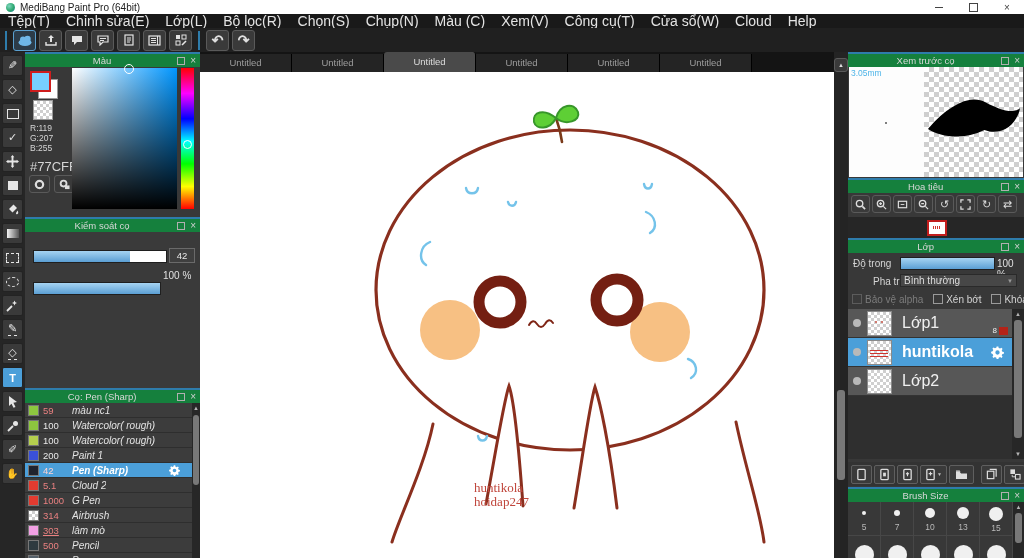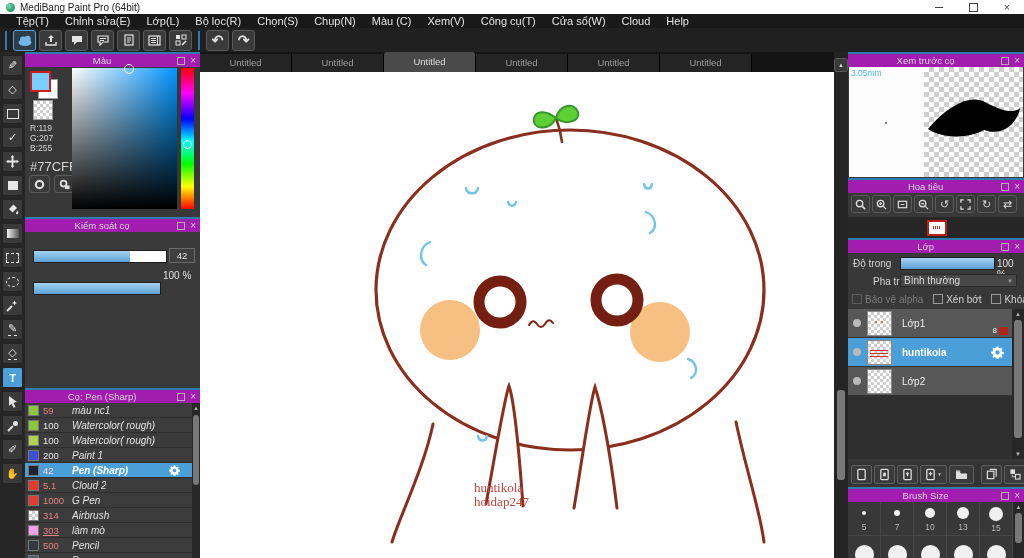--- a/index.html
+++ b/index.html
@@ -10,21 +10,21 @@
   #titlebar{left:0;top:0;width:1024px;height:14px;background:#fff;display:flex;align-items:center;}
   .applogo{width:9px;height:9px;border-radius:50%;margin:0 5px 0 6px;
            background:radial-gradient(circle at 35% 35%,#7ed6c0,#2ea86e 55%,#1b7fb0);}
   .apptitle{color:#222;font-size:10px;}
   .winbtns{margin-left:auto;display:flex;height:14px;}
   .winbtn{width:34px;height:14px;display:flex;align-items:center;justify-content:center;color:#444;font-size:10px;}
   .minbar{width:8px;height:1px;background:#444;display:block;}
   .restorebox{width:7px;height:7px;border:1px solid #444;display:block;}
   
   #menubar{left:0;top:14px;width:1024px;height:14px;background:#191919;display:flex;align-items:center;}
-  #menubar span{padding:0 0;color:#e4e4e4;font-size:11px;line-height:14px;white-space:nowrap;margin-left:16px;}
+  #menubar span{padding:0 8px;color:#e4e4e4;font-size:14px;line-height:14px;white-space:nowrap;}
   
   #toolbar{left:0;top:28px;width:1024px;height:24px;background:#202020;display:flex;align-items:center;gap:3px;padding-left:2px;box-sizing:border-box;}
   .tsep{width:2px;height:19px;background:#2e7cab;margin:0 3px;}
   .hb{width:21px;height:19px;background:#3a3a3a;border:1px solid #5a5a5a;border-radius:3px;
       display:flex;align-items:center;justify-content:center;color:#e4e4e4;}
   .hb.on{background:#2c3c49;border-color:#5aa0d0;}
   .hb svg{display:block;}
   .arrowglyph{font-size:14px;font-weight:bold;color:#e0e0e0;line-height:1;}
   
   #toolcol{left:0;top:52px;width:25px;height:506px;background:#262626;}
@@ -32,21 +32,21 @@
       display:flex;align-items:center;justify-content:center;color:#e6e6e6;font-size:11px;box-sizing:border-box;}
   .tb.sel{background:#4b9fd9;color:#fff;font-weight:bold;}
   .bx{border:1.5px solid #e6e6e6;width:10px;height:8px;}
   .bxf{background:#e6e6e6;width:10px;height:9px;}
   .bxg{width:12px;height:9px;background:linear-gradient(90deg,#f5f5f5,#555);}
   .bxd{border:1px dashed #e6e6e6;width:11px;height:8px;}
   .bxo{border:1px dashed #e6e6e6;width:11px;height:8px;border-radius:50%;}
   .dash-u{border-bottom:1px dashed #e6e6e6;padding-bottom:1px;line-height:1;}
   
   .panel{position:absolute;background:#383838;}
-  .phead{position:relative;height:13px;background:#a21caf;border-top:2px solid #2e7cab;
+  .phead{position:relative;height:13px;background:#15803d;border-top:2px solid #2e7cab;
          display:flex;align-items:center;padding:0 4px;}
   .ptitle{flex:1;text-align:center;font-size:9.5px;color:#d8d8d8;white-space:nowrap;overflow:hidden;}
   .pop{width:6px;height:6px;border:1px solid #b0b0b0;margin:0 5px 0 2px;}
   .pclose{color:#d0d0d0;font-size:10px;line-height:1;}
   .checker{background-color:#fff;background-image:
      linear-gradient(45deg,#cfcfcf 25%,transparent 25%,transparent 75%,#cfcfcf 75%),
      linear-gradient(45deg,#cfcfcf 25%,transparent 25%,transparent 75%,#cfcfcf 75%);
      background-size:10px 10px;background-position:0 0,5px 5px;}
   .checker.small{background-size:6px 6px;background-position:0 0,3px 3px;}
   .slider{height:11px;background:#fff;border:1px solid #1f1f1f;position:relative;}
@@ -72,21 +72,21 @@
   #canvas{left:200px;top:72px;width:634px;height:486px;background:#fff;}
   #vscroll{left:834px;top:52px;width:14px;height:506px;background:#242424;}
   
   #rightpanels{left:848px;top:52px;width:176px;height:506px;background:#383838;}
   .navbtn{width:17px;height:16px;background:#3a3a3a;border:1px solid #5a5a5a;border-radius:3px;
           display:flex;align-items:center;justify-content:center;color:#ddd;font-size:11px;flex:none;}
   .lrow{height:28px;display:flex;align-items:center;background:#575757;border-bottom:1px solid #333;position:relative;}
   .lrow.sel{background:#4b9fd9;}
   .leye{width:8px;height:8px;border-radius:50%;background:#b9b9b9;margin:0 6px 0 5px;flex:none;}
   .lthumb{width:23px;height:23px;border:1px solid #8a8a8a;flex:none;position:relative;}
-  .lname{margin-left:10px;color:#f0f0f0;font-size:10px;}
+  .lname{margin-left:10px;color:#f0f0f0;font-size:16px;}
   .lrow.sel .lname{font-weight:bold;color:#fff;}
   .cbx{width:8px;height:8px;border:1px solid #9a9a9a;background:#3a3a3a;display:inline-block;vertical-align:-1px;margin-right:3px;}
   .lbtn{width:19px;height:17px;background:#3a3a3a;border:1px solid #5f5f5f;border-radius:2px;
         display:flex;align-items:center;justify-content:center;flex:none;}
   .bscell{width:33px;height:34px;box-sizing:border-box;border-right:1px solid #474747;border-bottom:1px solid #474747;
           display:flex;flex-direction:column;align-items:center;justify-content:flex-start;padding-top:4px;}
   .bscirc{border-radius:50%;background:#f0f0f0;}
   .bslabel{color:#b9b9b9;font-size:8.5px;margin-top:3px;}
 </style>
 </head>

